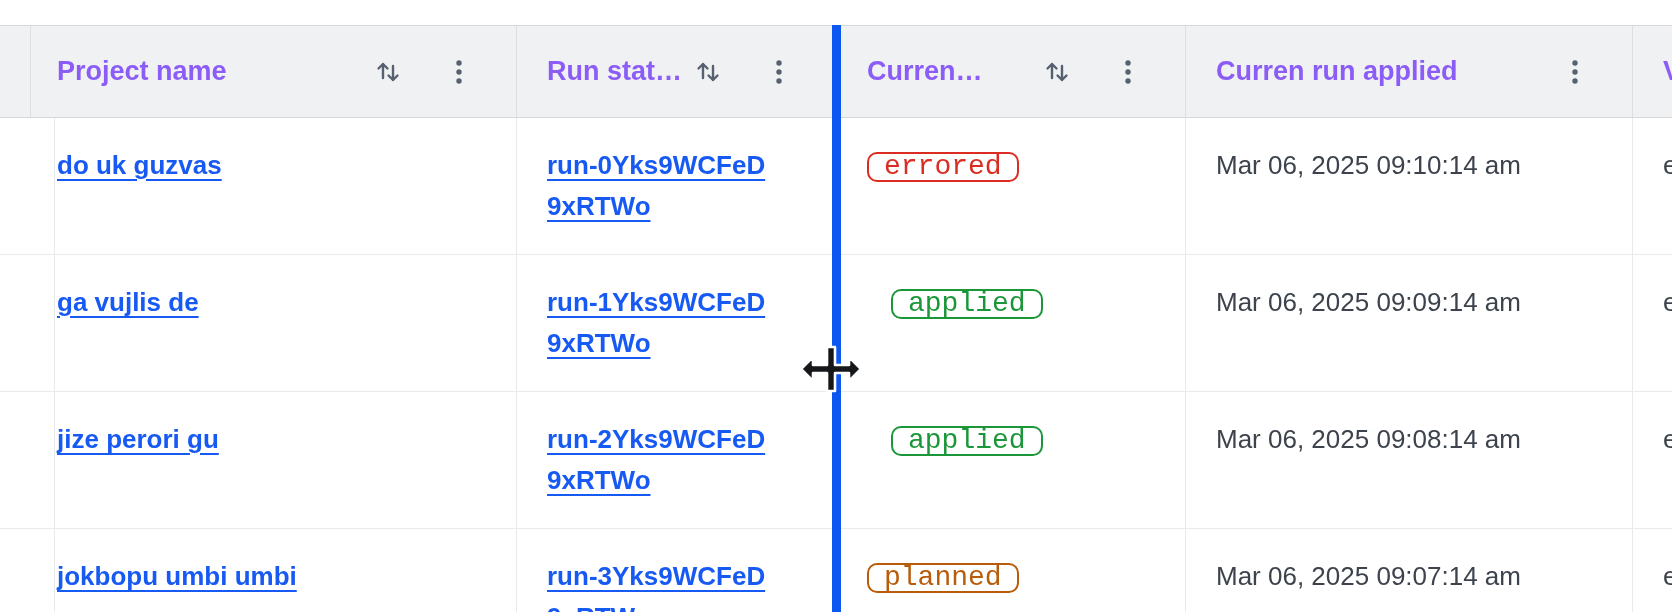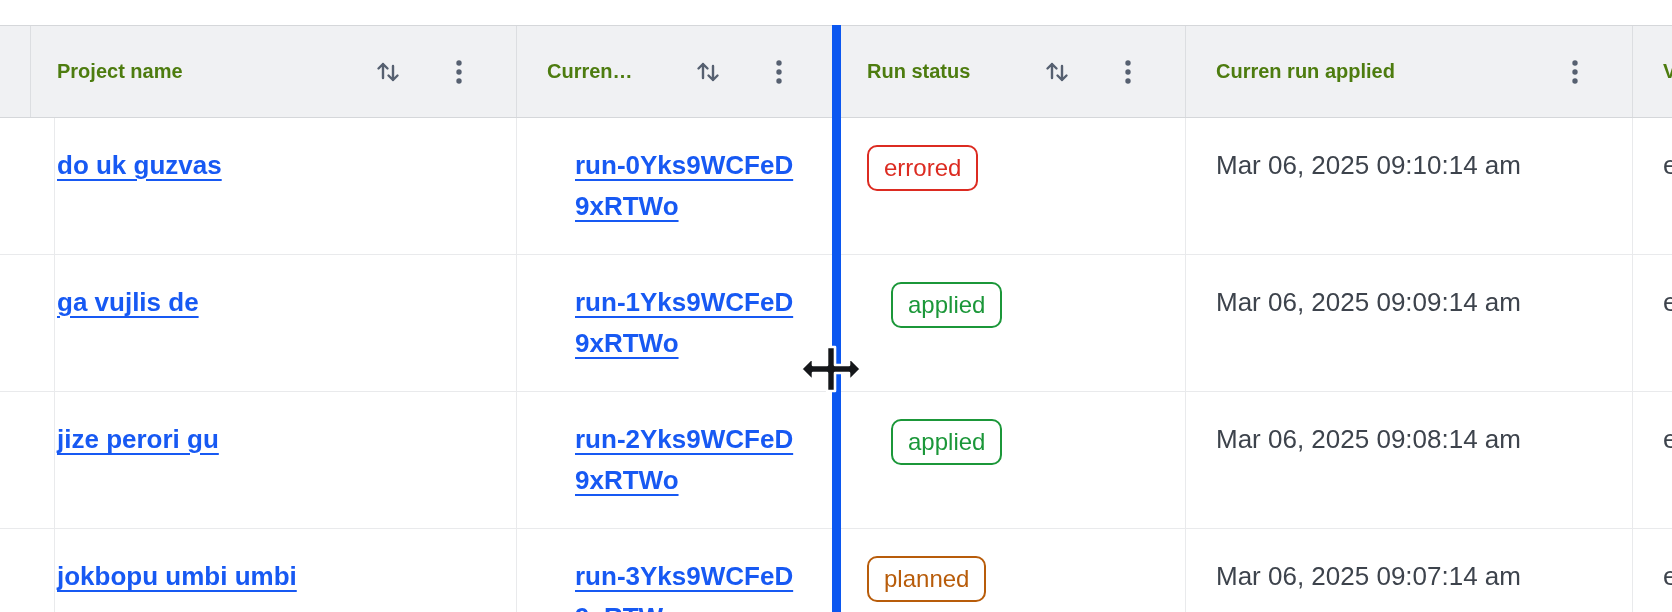--- a/index.html
+++ b/index.html
@@ -12,44 +12,44 @@
   .hrow,.brow{display:grid;grid-template-columns:27px 490px 320px 349px 447px 39px;}
   .hrow{
     height:93px;background:#f0f1f3;
     border-top:1px solid #d5d7da;border-bottom:1px solid #d5d7da;
     box-sizing:border-box;
   }
   .hcell{
     position:relative;display:flex;align-items:center;
     padding:0 150px 0 30px;box-sizing:border-box;
     border-right:1px solid #dcdee1;
-    font-size:20px;font-weight:700;color:#4d7c0f;
+    font-size:27px;font-weight:700;color:#8b5cf6;
     white-space:nowrap;overflow:hidden;
   }
   .hcell.no-icons{padding-right:84px;}
   .hcell.stub,.hcell.clip{padding:0 0 0 30px;}
   .hcell:last-child{border-right:none;}
   .hlabel{overflow:hidden;text-overflow:ellipsis;}
   .icon-sort{position:absolute;right:113px;top:50%;transform:translateY(-50%);width:30px;height:30px;cursor:pointer;}
   .icon-kebab{position:absolute;right:42px;top:50%;transform:translateY(-50%);width:30px;height:30px;cursor:pointer;}
   .brow{
     height:137px;border-bottom:1px solid #e9eaec;box-sizing:border-box;background:#fff;
   }
   .bcell{
     position:relative;padding:27px 24px 0 30px;box-sizing:border-box;
     border-right:1px solid #e9eaec;
     font-size:26px;line-height:41px;color:#3d434c;overflow:hidden;
   }
   .bcell:last-child{border-right:none;}
   a.cell-link{color:#1759f3;text-decoration:underline;text-decoration-thickness:2px;text-underline-offset:5px;cursor:pointer;font-weight:bold;}
-  .runline{display:block;margin-left:28px;}
+  .runline{display:block;}
   .badge{
-    display:inline-flex;align-items:center;height:46px;padding:0 15px;
+    display:inline-flex;align-items:center;height:30px;padding:0 15px;
     border:2px solid currentColor;border-radius:10px;background:#fff;
-    font-size:24px;line-height:1;box-sizing:border-box;
+    font-size:28px;line-height:1;box-sizing:border-box;font-family:Liberation Mono, monospace;
   }
   .badge[data-variant="errored"]{color:#dc2b21;}
   .badge[data-variant="applied"]{color:#1b9739;margin-left:24px;}
   .badge[data-variant="planned"]{color:#b85c0a;}
   .resize-line{
     position:absolute;left:832px;top:25px;width:9px;height:587px;
     background:#0b57f0;z-index:5;cursor:col-resize;
   }
   .resize-cursor{position:absolute;left:800px;top:345px;width:62px;height:48px;z-index:6;pointer-events:none;}
 </style>
@@ -69,34 +69,34 @@
           <path d="M20 9 V23 M15.5 18.5 L20 23 L24.5 18.5"></path>
         </svg>
         <svg class="icon-kebab" viewBox="0 0 30 30" fill="#566070">
           <circle cx="15" cy="6" r="2.7"></circle>
             <circle cx="15" cy="15" r="2.7"></circle>
             <circle cx="15" cy="24" r="2.7"></circle>
         </svg>
       </div>
 
       <div class="hcell">
-        <span class="hlabel">Curren…</span>
+        <span class="hlabel">Run status</span>
         <svg class="icon-sort" viewBox="0 0 30 30" fill="none" stroke="#566070" stroke-width="2.4" stroke-linecap="round" stroke-linejoin="round">
           <path d="M10 21 V7 M5.5 11.5 L10 7 L14.5 11.5"></path>
           <path d="M20 9 V23 M15.5 18.5 L20 23 L24.5 18.5"></path>
         </svg>
         <svg class="icon-kebab" viewBox="0 0 30 30" fill="#566070">
           <circle cx="15" cy="6" r="2.7"></circle>
             <circle cx="15" cy="15" r="2.7"></circle>
             <circle cx="15" cy="24" r="2.7"></circle>
         </svg>
       </div>
 
       <div class="hcell">
-        <span class="hlabel">Run status</span>
+        <span class="hlabel">Curren…</span>
         <svg class="icon-sort" viewBox="0 0 30 30" fill="none" stroke="#566070" stroke-width="2.4" stroke-linecap="round" stroke-linejoin="round">
           <path d="M10 21 V7 M5.5 11.5 L10 7 L14.5 11.5"></path>
           <path d="M20 9 V23 M15.5 18.5 L20 23 L24.5 18.5"></path>
         </svg>
         <svg class="icon-kebab" viewBox="0 0 30 30" fill="#566070">
           <circle cx="15" cy="6" r="2.7"></circle>
             <circle cx="15" cy="15" r="2.7"></circle>
             <circle cx="15" cy="24" r="2.7"></circle>
         </svg>
       </div>

